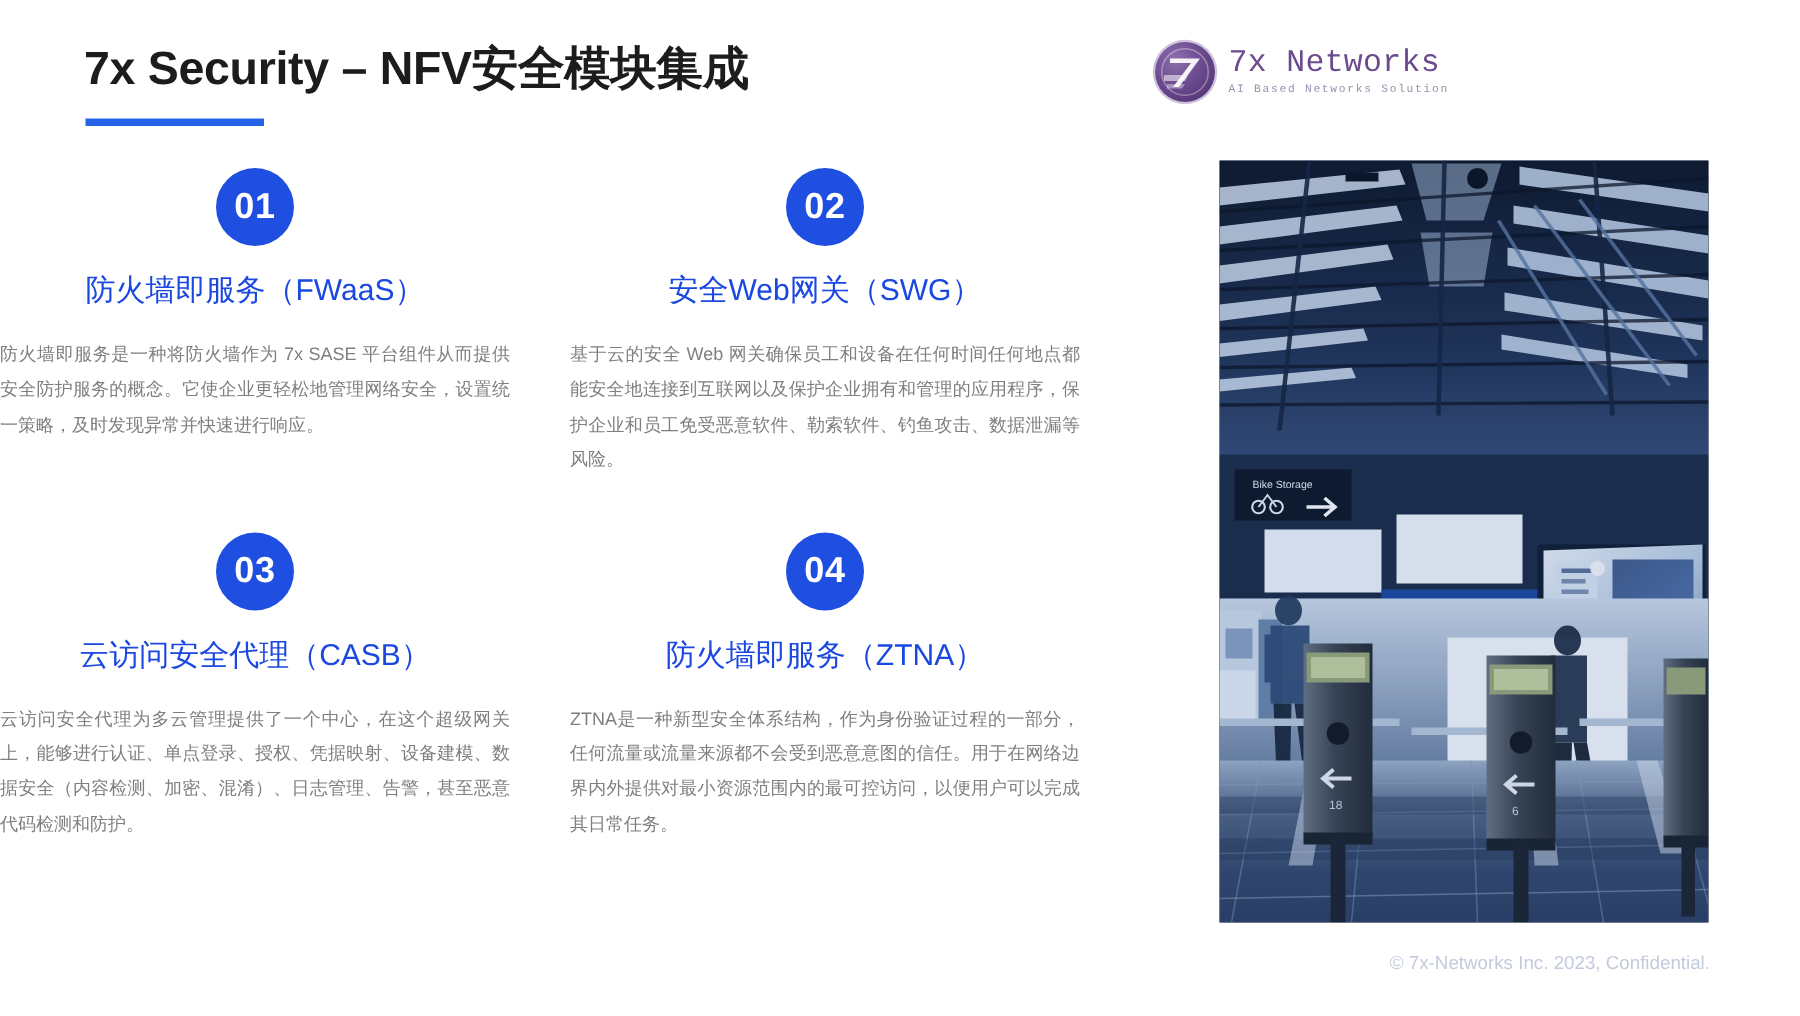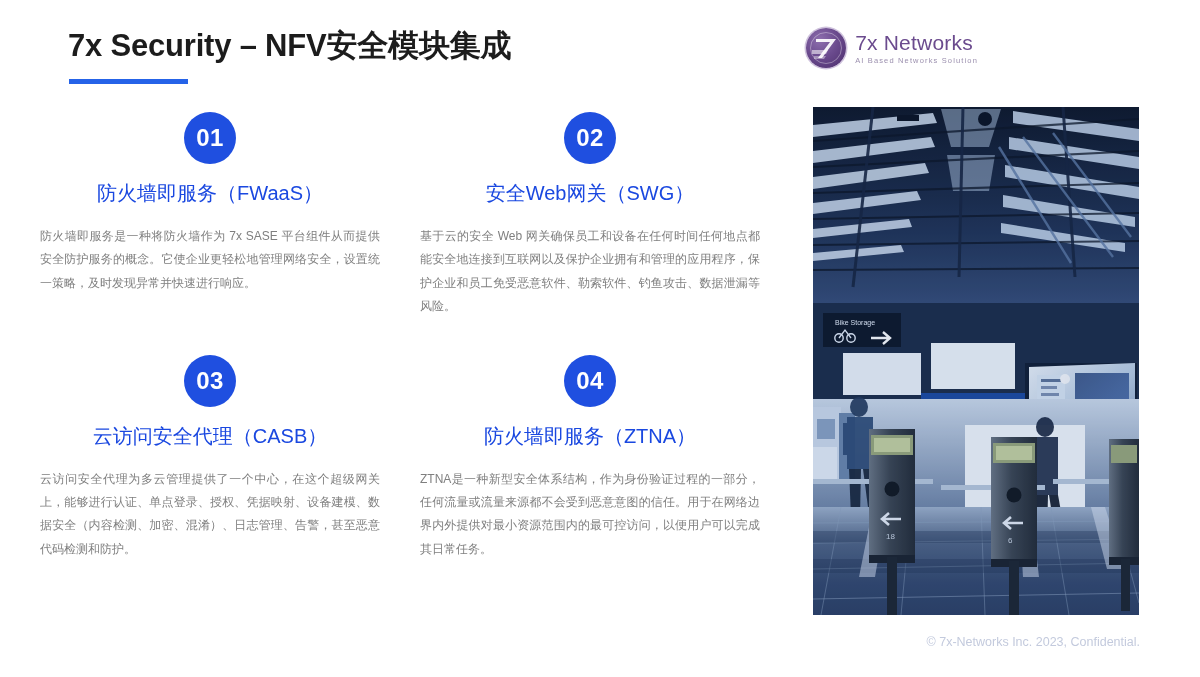--- a/index.html
+++ b/index.html
@@ -12,21 +12,21 @@
     height: 677px;
     position: relative;
     overflow: hidden;
     font-family: "Liberation Sans", "DejaVu Sans", sans-serif;
     color: #333333;
   }
 
   
   .slide-header {
     position: absolute;
-    left: 13px; top: 0;
+    left: 1px; top: 0;
     width: 993px; height: 100px;
   }
   .page-title {
     position: absolute;
     left: 55px; top: 25px;
     font-size: 31px;
     font-weight: bold;
     letter-spacing: -0.2px;
     color: #1c1c1c;
     white-space: nowrap;
@@ -68,20 +68,21 @@
     border: 1px solid rgba(255,255,255,0.35);
   }
   .logo-mark svg {
     position: absolute;
     left: 0; top: 0;
   }
   .logo-text {
     display: flex;
     flex-direction: column;
     line-height: 1;
+    font-family: Liberation Mono, monospace;
   }
   .logo-name {
     font-size: 21px;
     color: #6b4b8e;
     letter-spacing: 0.2px;
   }
   .logo-tagline {
     margin-top: 4px;
     font-size: 7.5px;
     color: #9b8fae;
@@ -92,21 +93,20 @@
   
   .feature-grid {
     position: absolute;
     left: 0; top: 112px;
     width: 800px;
     display: grid;
     grid-template-columns: 375px 375px;
     grid-template-rows: auto auto;
     column-gap: 5px;
     row-gap: 36px;
-    padding-left: 40px;
     box-sizing: border-box;
   }
   .feature-card {
     width: 340px;
   }
   .badge-number {
     width: 52px; height: 52px;
     border-radius: 50%;
     background: #1f4fe0;
     color: #ffffff;

